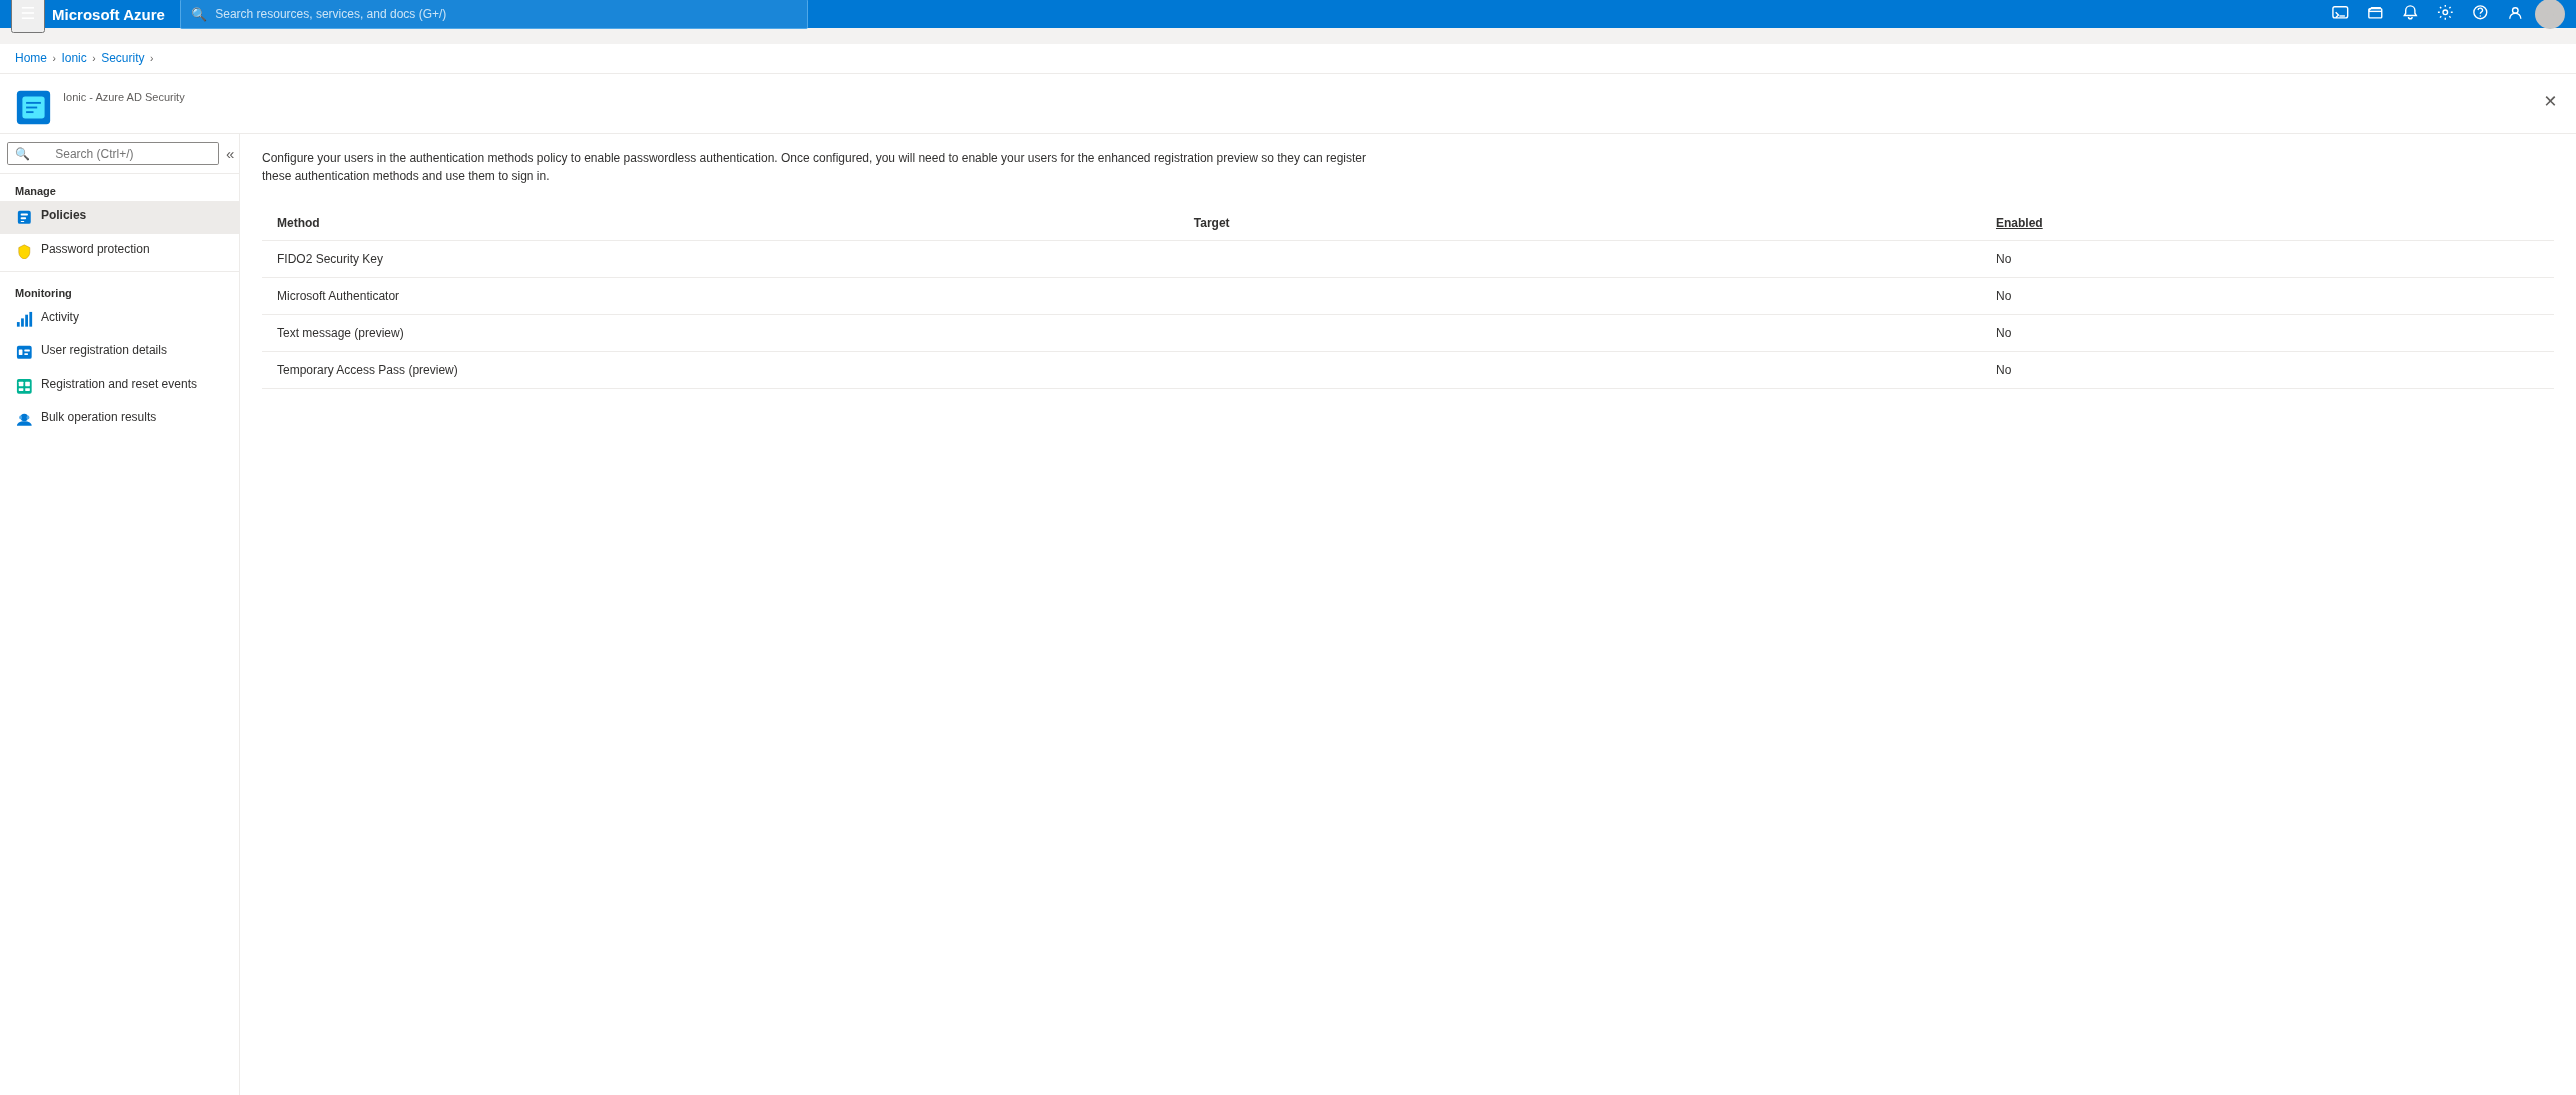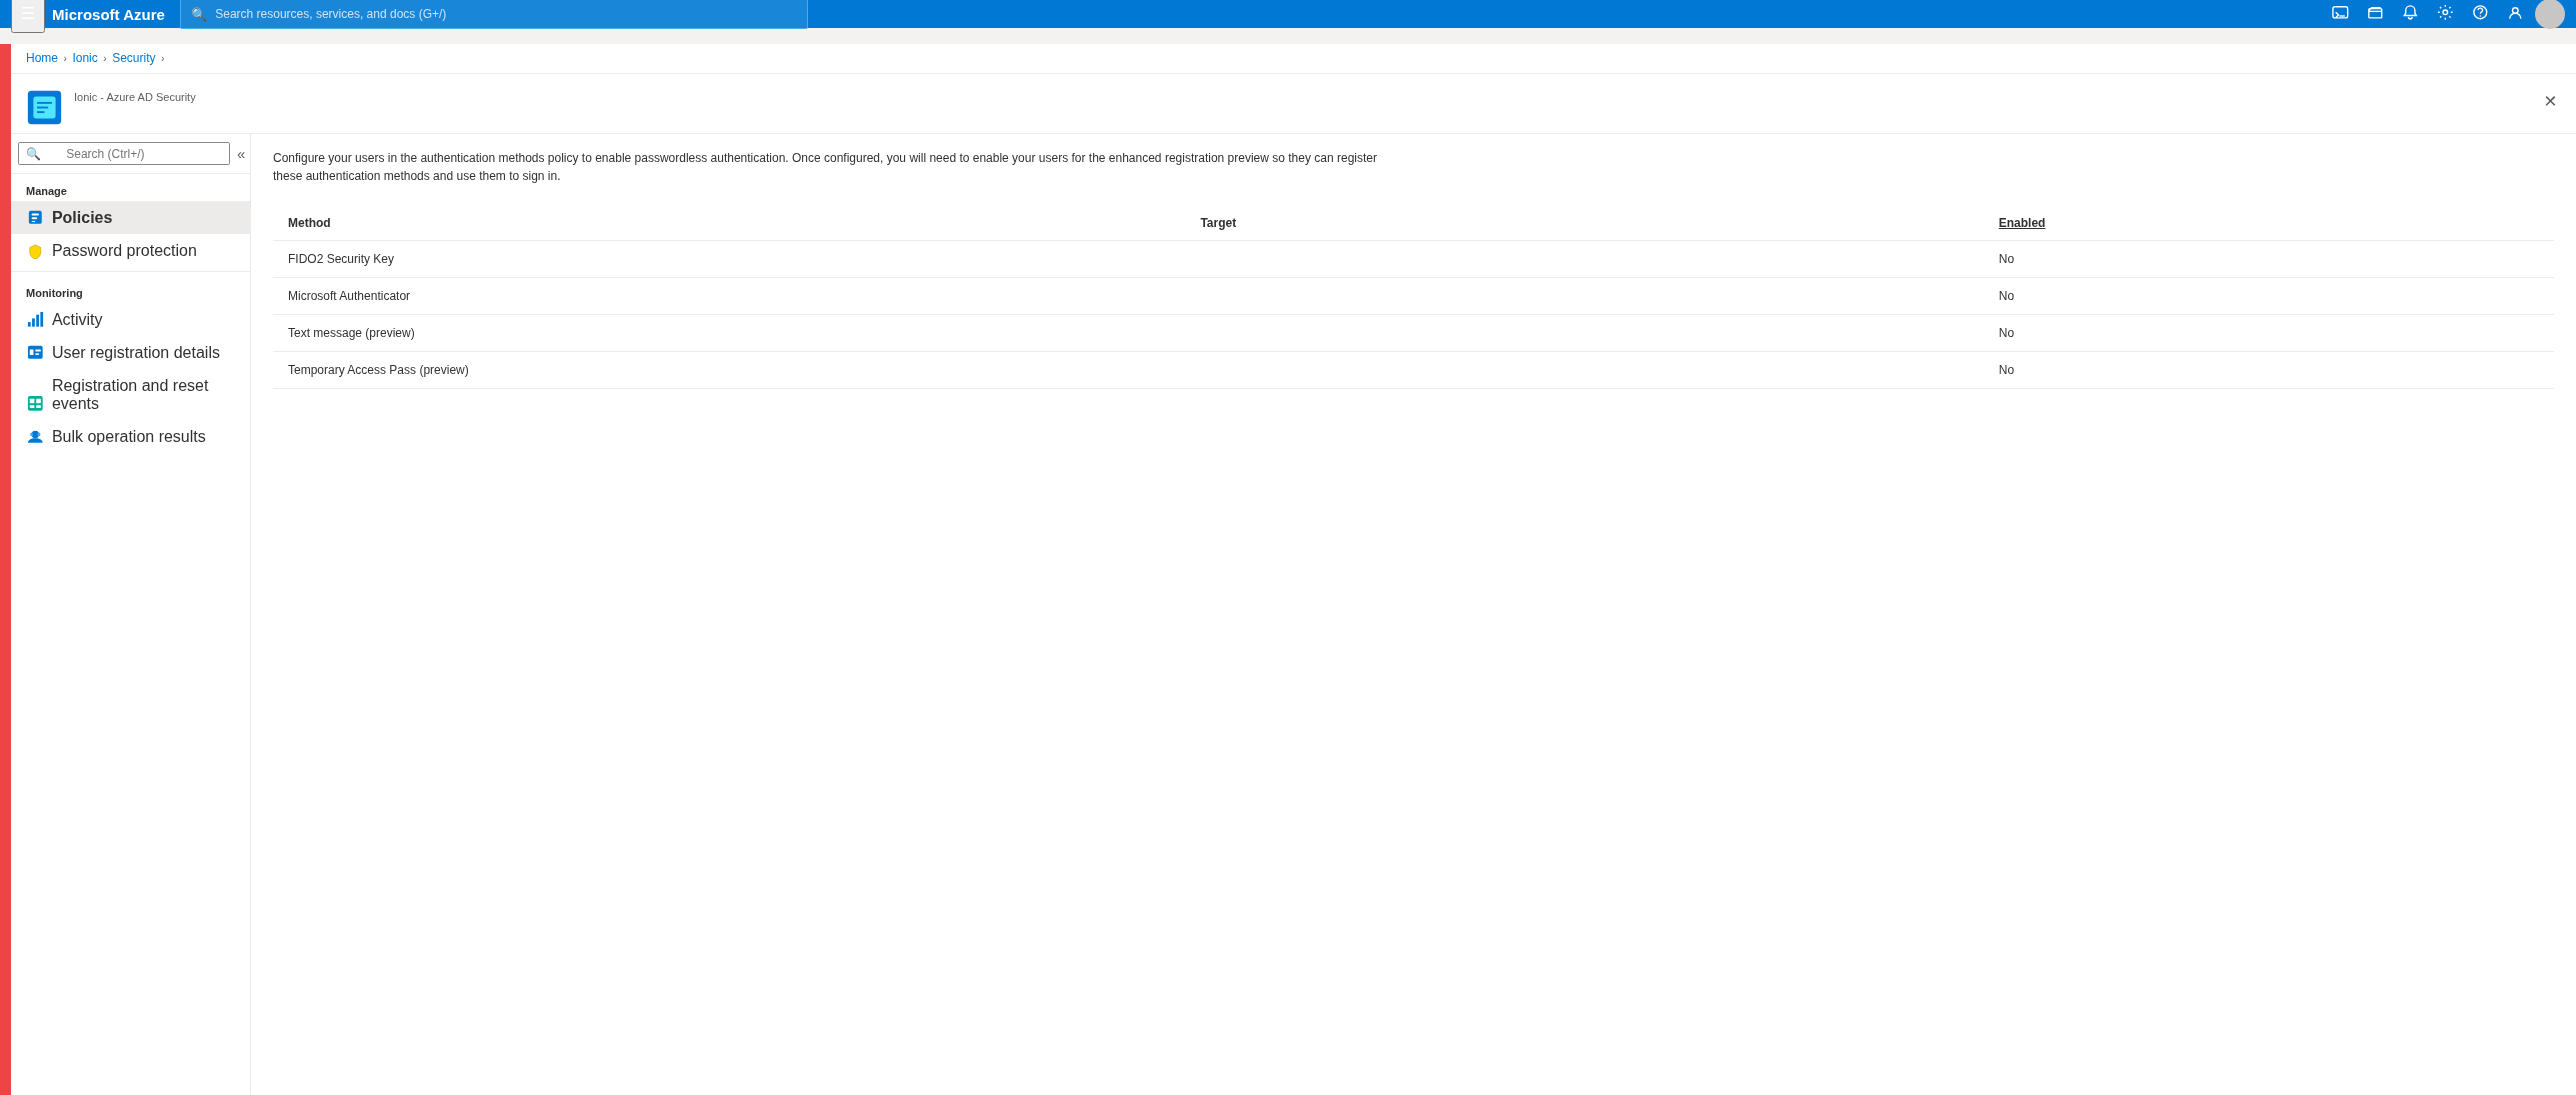--- a/index.html
+++ b/index.html
@@ -45,25 +45,24 @@
     
     .main-layout {
       display: flex;
       margin-top: 44px;
       height: calc(100vh - 44px);
     }
 
     
     .content-panel {
       flex: 1;
-      background: #ef4444;
+      background: #3b82f6;
       display: flex;
       flex-direction: column;
       overflow: hidden;
-      padding-left: 11px;
     }
 
     
     .breadcrumb {
       display: flex; align-items: center;
       padding: 7.4px 15px; gap: 3.7px; font-size: 12px; color: #0078d4;
       background: #fff; border-bottom: 0.9px solid #edebe9;
     }
     .breadcrumb a { color: #0078d4; text-decoration: none; cursor: pointer; }
     .breadcrumb-sep { color: #605e5c; font-size: 10.2px; margin: 0 1.8px; }
@@ -120,22 +119,22 @@
     .sidebar-search-icon { color: #605e5c; font-size: 12px; }
     .sidebar-collapse-btn {
       background: none; border: none; cursor: pointer; color: #605e5c; font-size: 15px; padding: 3.7px;
     }
     .sidebar-section-label {
       font-size: 11px; font-weight: 600; color: #323130;
       padding: 11px 15px 3.7px 15px;
     }
     .sidebar-divider { border: none; border-top: 0.9px solid #edebe9; margin: 3.7px 0; }
     .sidebar-item {
-      display: flex; align-items: flex-end; padding: 7.4px 15px;
-      cursor: pointer; gap: 7.4px; font-size: 16px; color: #323130;
+      display: flex; align-items: flex-start; padding: 7.4px 15px;
+      cursor: pointer; gap: 7.4px; font-size: 12px; color: #323130;
     }
     .sidebar-item.active { background: #edebe9; font-weight: 600; }
     .sidebar-item-icon { width: 18.5px; height: 18.5px; flex-shrink: 0; display: flex; align-items: center; justify-content: center; }
     .sidebar-item-label { flex: 1; }
 
     
     .main-content {
       flex: 1;
       overflow-y: auto;
       padding: 15px 22px;

